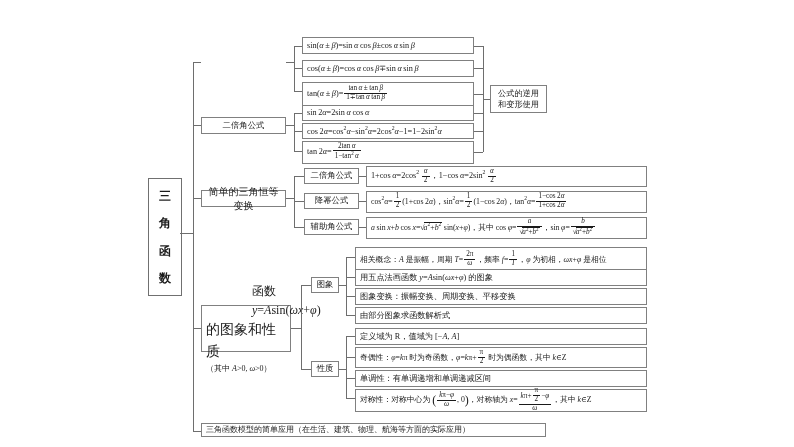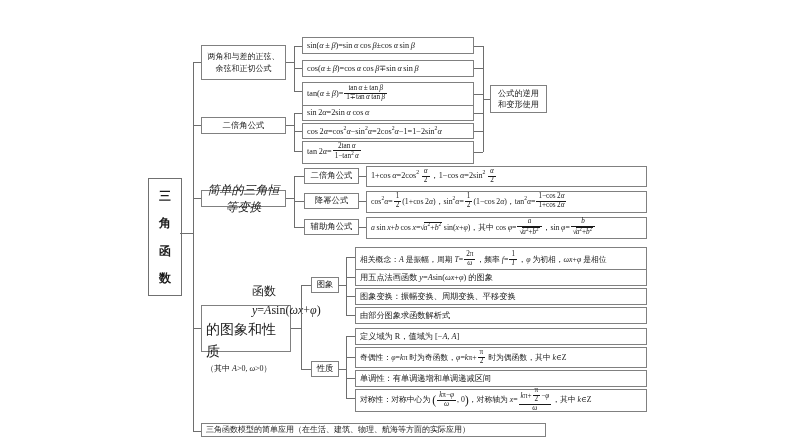--- a/index.html
+++ b/index.html
@@ -58,23 +58,20 @@
 
   <div class="ln lnh" style="left:180px;top:233px;width:13px;"></div>
   <div class="ln lnv" style="left:193px;top:62px;height:369px;"></div>
 
   <div class="ln lnh" style="left:193px;top:62px;width:8px;"></div>
   <div class="ln lnh" style="left:193px;top:125px;width:8px;"></div>
   <div class="ln lnh" style="left:193px;top:198px;width:8px;"></div>
   <div class="ln lnh" style="left:193px;top:328px;width:8px;"></div>
   <div class="ln lnh" style="left:193px;top:431px;width:8px;"></div>
 
-  <div class="box ctr multi" style="left:201px;top:45px;width:85px;height:35px;display:flex;align-items:center;">
-    <span style="font-size:8px;line-height:1.45;">两角和与差的正弦、余弦和正切公式</span>
-  </div>
   <div class="ln lnh" style="left:286px;top:62px;width:8px;"></div>
   <div class="ln lnv" style="left:294px;top:46px;height:45px;"></div>
   <div class="ln lnh" style="left:294px;top:46px;width:8px;"></div>
   <div class="ln lnh" style="left:294px;top:68px;width:8px;"></div>
   <div class="ln lnh" style="left:294px;top:91px;width:8px;"></div>
 
   <div class="box" style="left:302px;top:37px;width:172px;height:17px;">
     <span>sin(<span class="it">α</span> ± <span class="it">β</span>)=sin <span class="it">α</span> cos <span class="it">β</span>±cos <span class="it">α</span> sin <span class="it">β</span></span>
   </div>
   <div class="box" style="left:302px;top:60px;width:172px;height:17px;">
@@ -110,21 +107,21 @@
   <div class="ln lnh" style="left:474px;top:131px;width:9px;"></div>
   <div class="ln lnh" style="left:474px;top:152px;width:9px;"></div>
   <div class="ln lnv" style="left:483px;top:46px;height:106px;"></div>
   <div class="ln lnh" style="left:483px;top:99px;width:7px;"></div>
 
   <div class="box ctr multi" style="left:490px;top:85px;width:57px;height:28px;display:flex;align-items:center;justify-content:center;">
     <span style="font-size:8.2px;line-height:1.4;">公式的逆用和变形使用</span>
   </div>
 
   <div class="box ctr" style="left:201px;top:190px;width:85px;height:17px;">
-    <span style="font-size:12px;font-style:italic;">简单的三角恒等变换</span>
+    <span style="font-size:10px;">简单的三角恒等变换</span>
   </div>
   <div class="ln lnh" style="left:286px;top:198px;width:8px;"></div>
   <div class="ln lnv" style="left:294px;top:176px;height:51px;"></div>
   <div class="ln lnh" style="left:294px;top:176px;width:10px;"></div>
   <div class="ln lnh" style="left:294px;top:201px;width:10px;"></div>
   <div class="ln lnh" style="left:294px;top:227px;width:10px;"></div>
 
   <div class="box ctr" style="left:304px;top:168px;width:55px;height:16px;">
     <span style="font-size:8.4px;">二倍角公式</span>
   </div>

